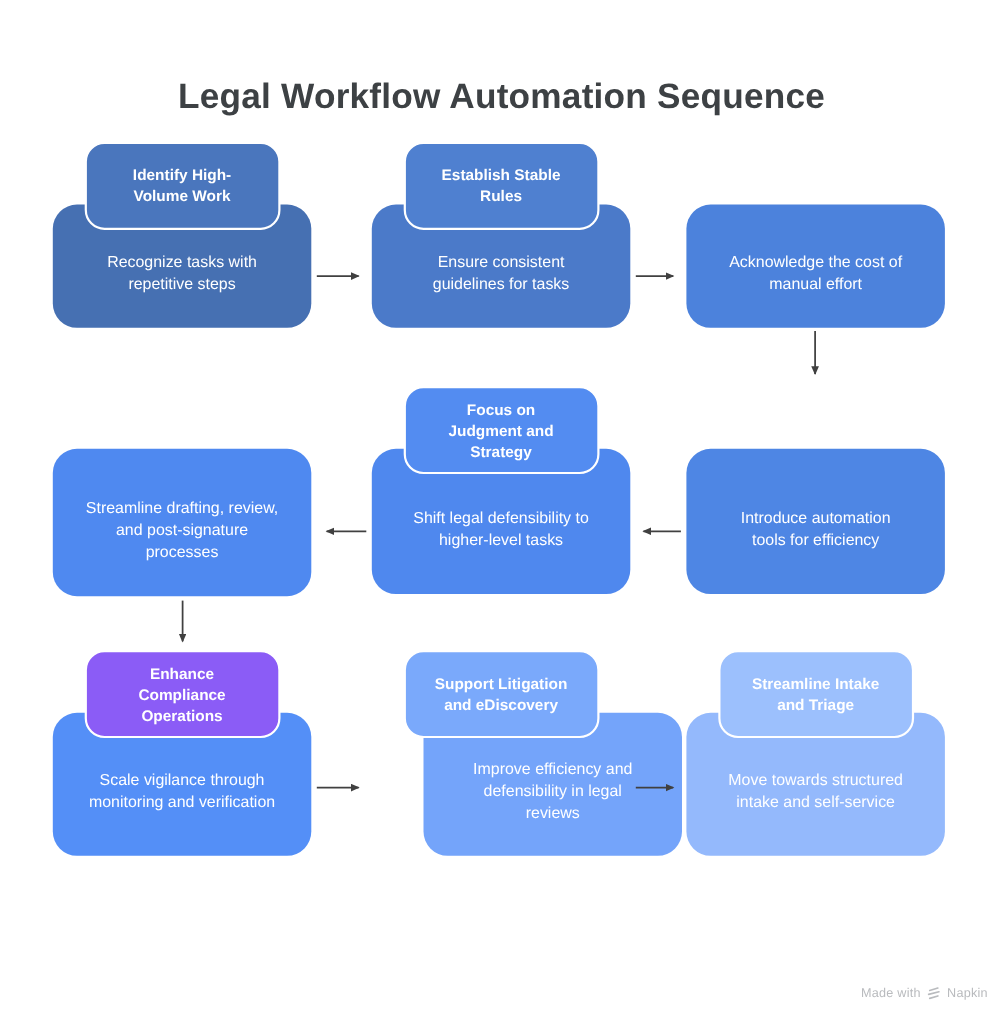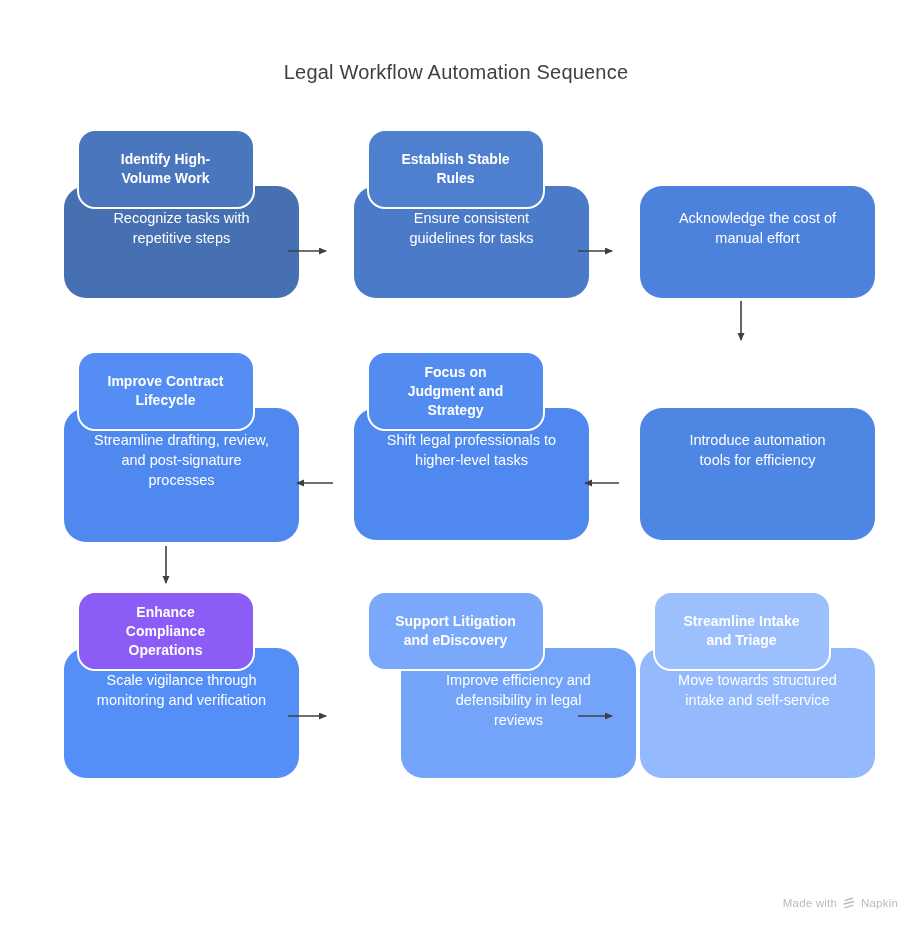--- a/index.html
+++ b/index.html
@@ -2,27 +2,27 @@
 <html><head>
 <meta charset="utf-8">
 <style>
   html,body{margin:0;padding:0;}
   body{
     width:912px;height:936px;position:relative;background:#ffffff;
     font-family:"Liberation Sans",sans-serif;overflow:hidden;
   }
   .page-title{
     position:absolute;top:48px;left:0;width:912px;text-align:center;
-    font-size:20px;font-weight:normal;letter-spacing:.2px;color:#3d4144;
+    font-size:32px;font-weight:bold;letter-spacing:.2px;color:#3d4144;
   }
   .node{position:absolute;width:235px;}
   .node-body{
-    position:absolute;left:16px;top:0;width:100%;height:100%;
+    position:absolute;left:0;top:0;width:100%;height:100%;
     border-radius:22px;box-sizing:border-box;
-    display:flex;justify-content:center;
+    display:flex;align-items:center;justify-content:center;
     padding:22px 12px 8px;
   }
   .body-text{
     color:#ffffff;font-size:14.5px;line-height:20px;text-align:center;
     white-space:pre-line;
   }
   .node-header{
     position:absolute;left:50%;transform:translateX(-50%);top:-57px;
     width:178px;height:80px;border-radius:18px;border:2px solid #ffffff;
     box-sizing:border-box;display:flex;align-items:center;justify-content:center;
@@ -89,29 +89,25 @@
 manual effort</div>
   </div>
 </div>
 
 <div class="node" style="left:48px;top:408px;height:134px">
   <div class="node-body" style="background-color: rgb(79, 137, 240);">
     <div class="body-text">Streamline drafting, review,
 and post-signature
 processes</div>
   </div>
-  <div class="node-header" style="background-color: rgb(84, 141, 244);">
-    <div class="header-text">Improve Contract
-Lifecycle</div>
-  </div>
 </div>
 
 <div class="node" style="left:338px;top:408px;height:132px">
   <div class="node-body" style="background-color: rgb(79, 136, 238);">
-    <div class="body-text">Shift legal professionals to
+    <div class="body-text">Shift legal defensibility to
 higher-level tasks</div>
   </div>
   <div class="node-header" style="background-color: rgb(83, 140, 241);">
     <div class="header-text">Focus on
 Judgment and
 Strategy</div>
   </div>
 </div>
 
 <div class="node" style="left:624px;top:408px;height:132px">

